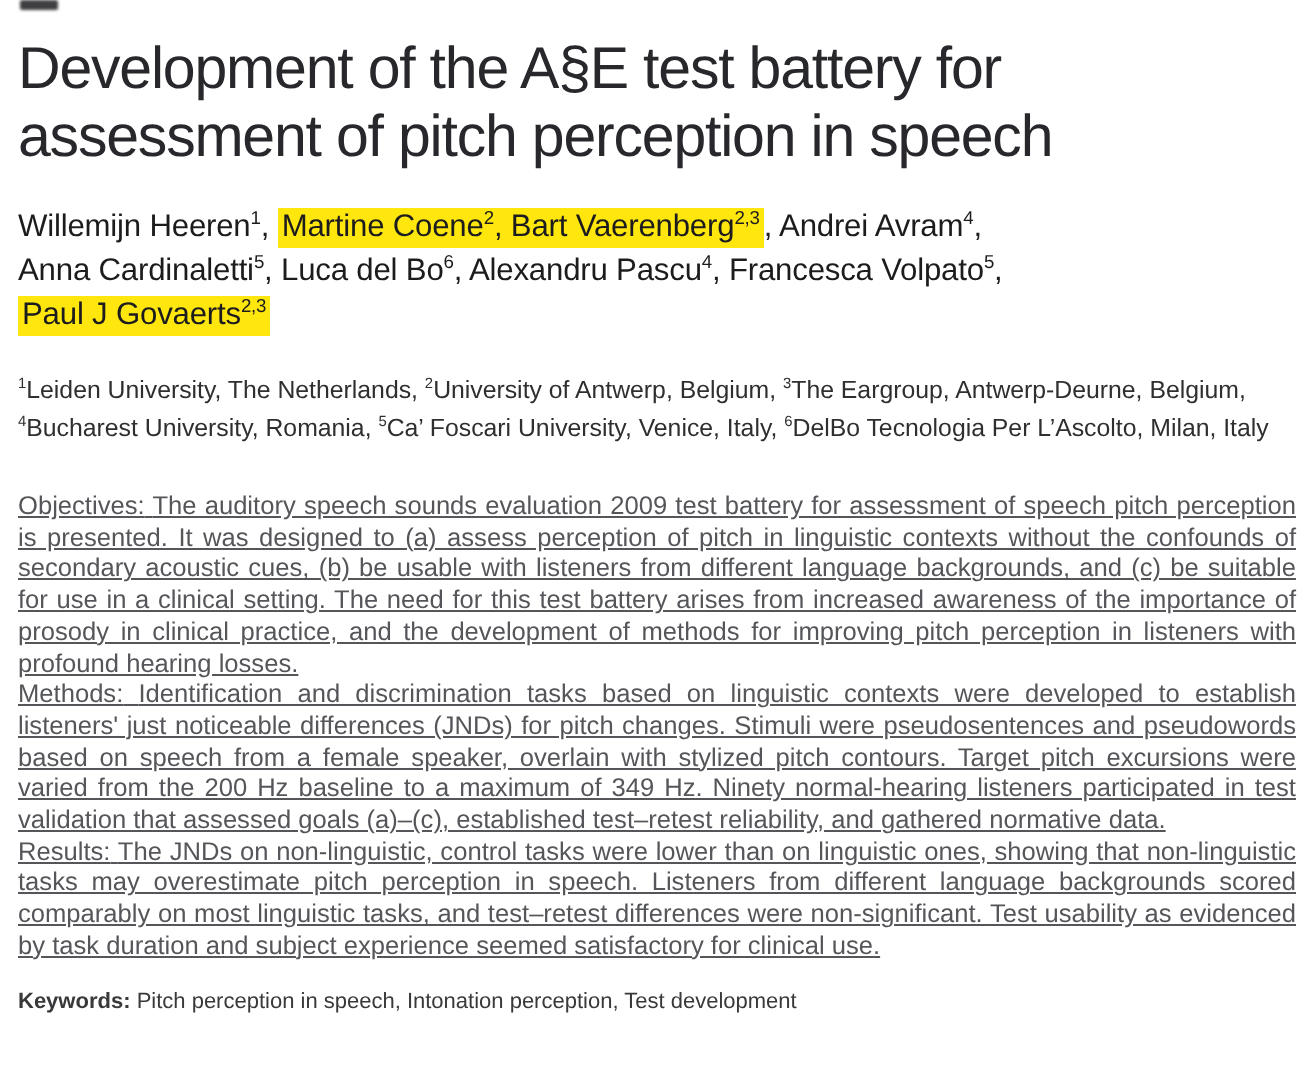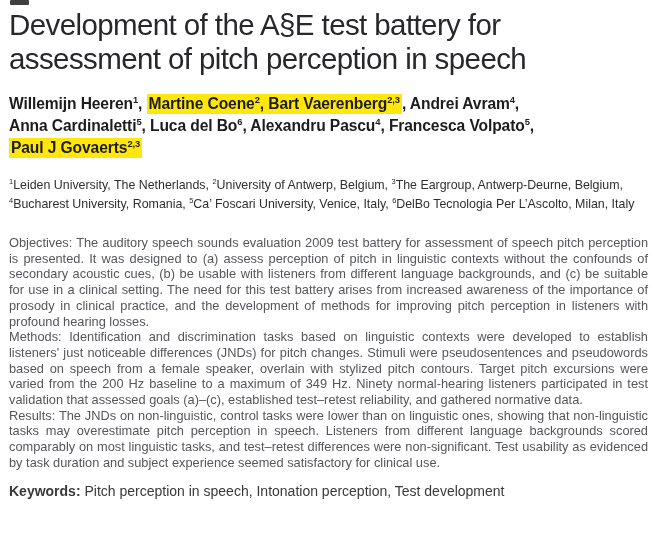--- a/index.html
+++ b/index.html
@@ -22,33 +22,33 @@
     position: absolute;
     left: 10px;
     top: 0px;
     width: 19px;
     height: 5px;
     background: var(--color-artifact, #3f3f41);
     border-radius: 1px;
     filter: blur(0.7px);
   }
   h1.title {
-    margin: 2px 0 17px 0;
+    margin: 12px 0 17px 0;
     font-size: 29.5px;
     line-height: 34px;
     font-weight: 400;
     letter-spacing: -0.6px;
     color: var(--color-title-text, #28282c);
     max-width: 640px;
   }
   p.authors {
     margin: 0 0 17px 0;
     font-size: 15.6px;
     line-height: 22px;
-    font-weight: 700;
+    font-weight: 400;
     letter-spacing: -0.1px;
     color: var(--color-author-text, #1c1c1e);
     max-width: 640px;
   }
   .hl {
     background: var(--color-highlight, #ffe70d);
     padding: 1px 2px 2px 2px;
   }
   sup.sup {
     font-size: 0.6em;
@@ -65,24 +65,25 @@
   }
   .abstract {
     max-width: 640px;
   }
   .abstract p {
     margin: 0;
     font-size: 12.8px;
     line-height: 15.7px;
     text-align: justify;
     color: var(--color-body-text, #55565a);
+    text-decoration: underline;
   }
   p.keywords {
     margin: 13px 0 0 0;
-    font-size: 14px;
+    font-size: 11px;
     line-height: 14px;
     color: var(--color-keyword-text, #39393b);
     max-width: 640px;
   }
   .kw-label {
     font-weight: 700;
   }
 </style>
 </head>
 <body>

